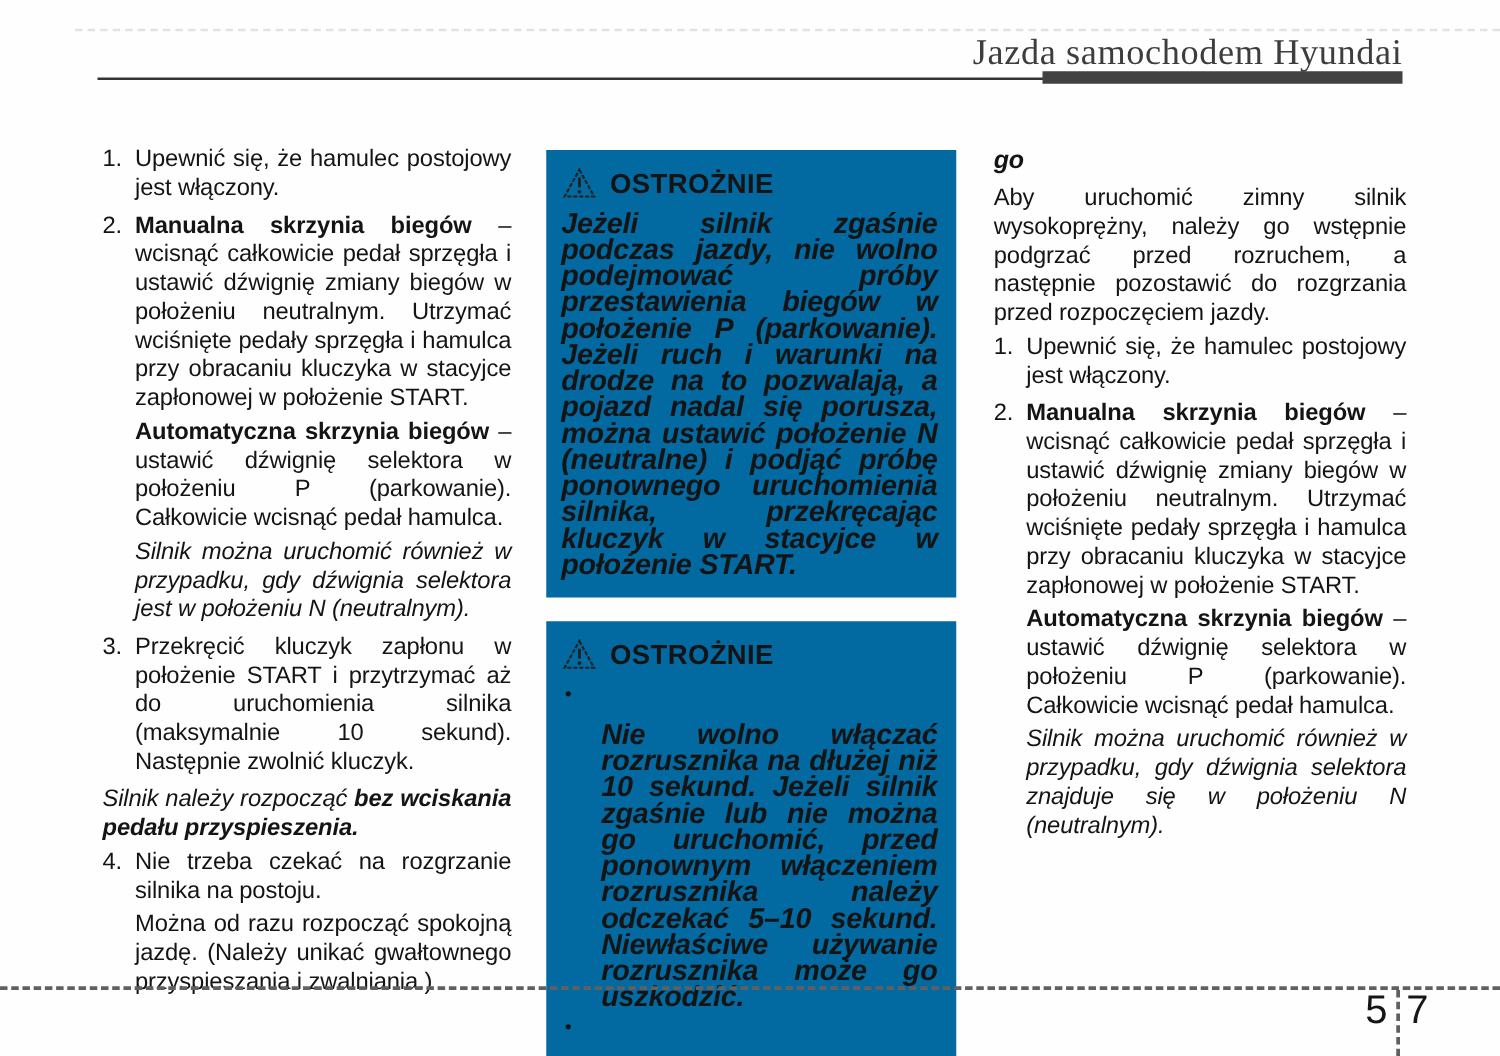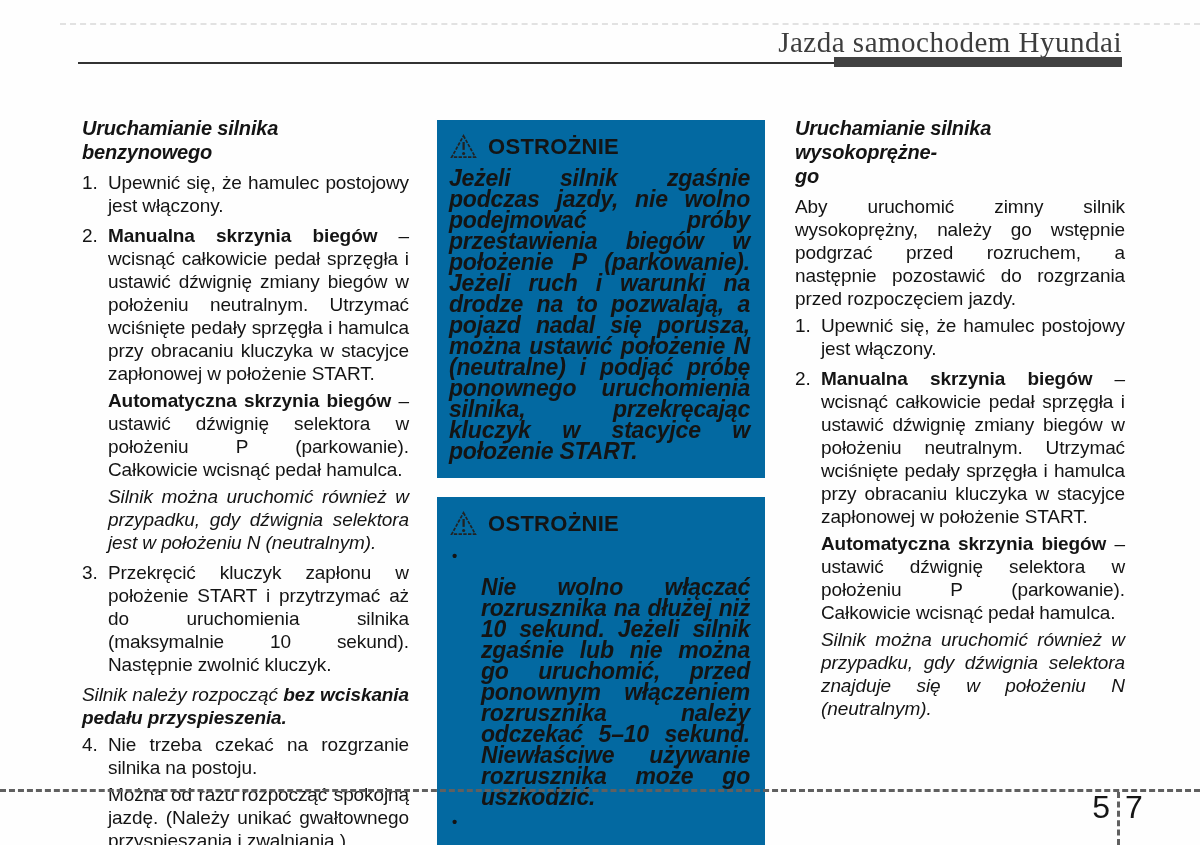--- a/index.html
+++ b/index.html
@@ -57,21 +57,20 @@
 
 <div class="page">
 
   <div class="scan-artifact"></div>
 
   <div class="header-title">Jazda samochodem Hyundai</div>
   <div class="rule-thin"></div>
   <div class="rule-thick"></div>
 
   <div class="col col-left">
-    <h2 class="sec">Uruchamianie silnika benzynowego</h2>
 
     <div class="li">
       <span class="num">1.</span>
       <div class="body">
           <p>Upewnić się, że hamulec postojowy jest włączony.</p>
         </div>
     </div>
 
     <div class="li">
       <span class="num">2.</span>
@@ -128,21 +127,20 @@
         <p>Nie wolno włączać rozrusznika na dłużej niż 10 sekund. Jeżeli silnik zgaśnie lub nie można go uruchomić, przed ponownym włączeniem rozrusznika należy odczekać 5–10 sekund. Niewłaściwe używanie rozrusznika może go uszkodzić.</p>
       </div>
       <div class="cbullet">
         <span class="bm">•</span>
       </div>
     </div>
   </div>
 
   <div class="col col-right">
     <h2 class="sec">
-        <span style="display:block">Uruchamianie silnika wysokoprężne-</span>
         <span style="display:block">go</span>
       </h2>
 
     <p class="plain">Aby uruchomić zimny silnik wysokoprężny, należy go wstępnie podgrzać przed rozruchem, a następnie pozostawić do rozgrzania przed rozpoczęciem jazdy.</p>
 
     <div class="li">
       <span class="num">1.</span>
       <div class="body">
           <p>Upewnić się, że hamulec postojowy jest włączony.</p>
         </div>

